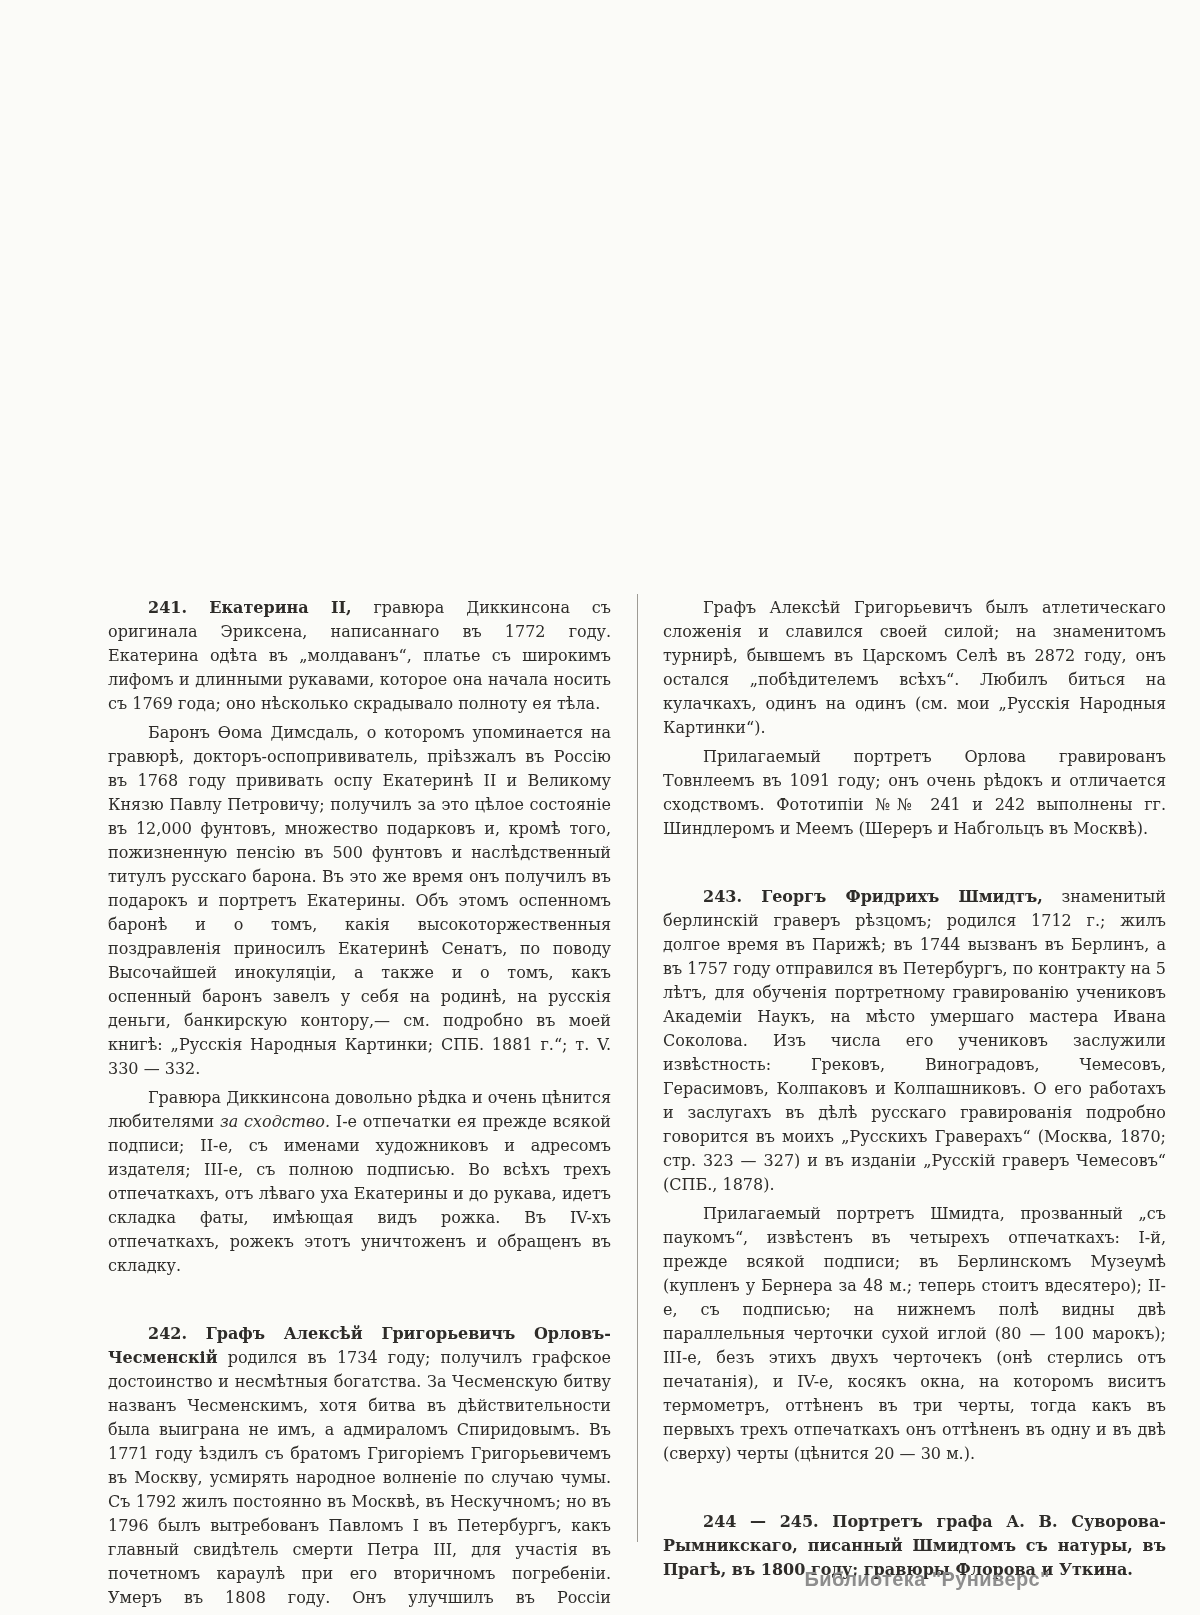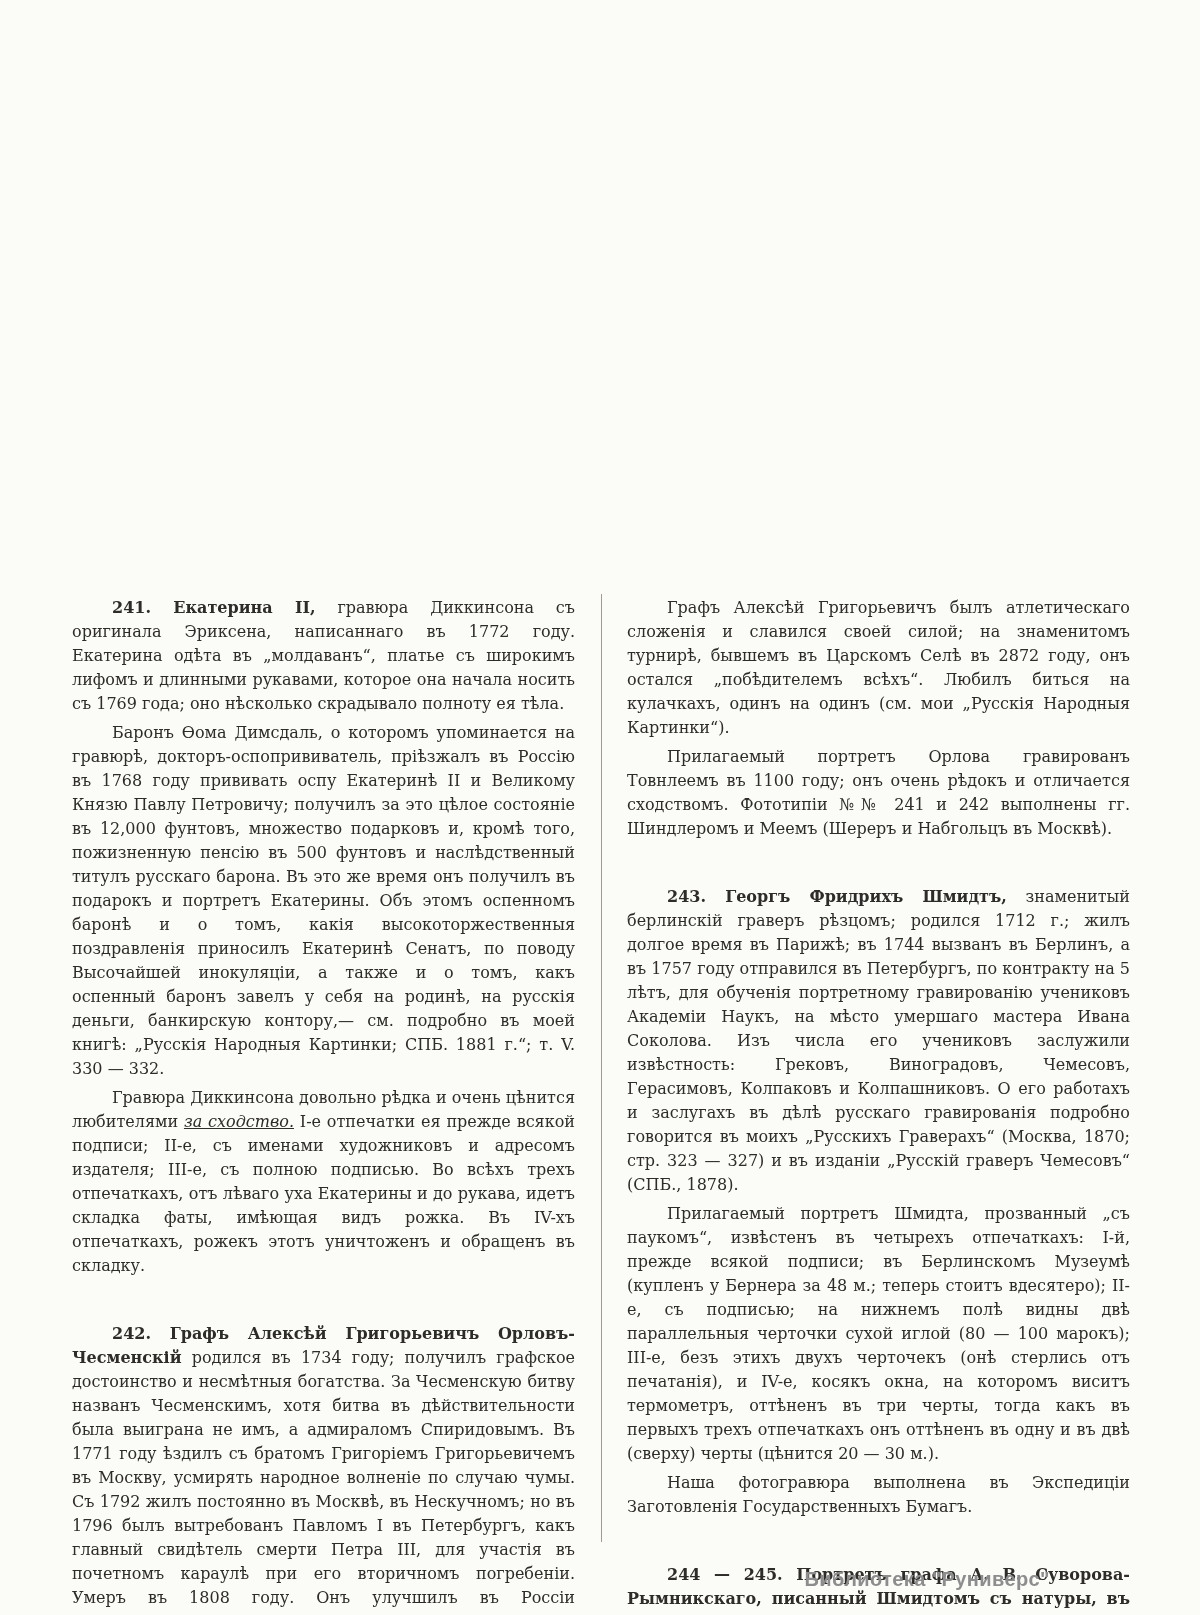--- a/index.html
+++ b/index.html
@@ -8,20 +8,21 @@
     height: 1615px;
     background: #fbfbf8;
     color: #2e2c29;
     font-family: "DejaVu Serif", serif;
     position: relative;
     overflow: hidden;
   }
   .page {
     position: absolute;
     inset: 0;
+    margin-left: 36px;
   }
   .content {
     position: absolute;
     top: 596px;
     left: 72px;
     width: 1058px;
     display: flex;
     gap: 52px;
   }
   .column {
@@ -31,21 +32,21 @@
     text-align: justify;
   }
   .para {
     text-indent: 40px;
     margin-bottom: 5px;
   }
   .para.section {
     margin-top: 44px;
   }
   .bold { font-weight: 700; }
-  .italic { font-style: italic; text-decoration: underline; }
+  .italic { font-style: italic; }
   .normal { font-weight: 400; }
   .divider {
     position: absolute;
     left: 601px;
     top: 594px;
     width: 1px;
     height: 948px;
     background: #9e9b95;
   }
   .watermark {
@@ -66,21 +67,20 @@
   <div class="divider"></div>
   <div class="content">
     <div class="column">
         <p class="para"><span class="bold">241. Екатерина II,</span><span class="normal"> гравюра Диккинсона съ оригинала Эриксена, написаннаго въ 1772 году. Екатерина одѣта въ „молдаванъ“, платье съ широкимъ лифомъ и длинными рукавами, которое она начала носить съ 1769 года; оно нѣсколько скрадывало полноту ея тѣла.</span></p>
         <p class="para"><span class="normal">Баронъ Ѳома Димсдаль, о которомъ упоминается на гравюрѣ, докторъ-оспопрививатель, пріѣзжалъ въ Россію въ 1768 году прививать оспу Екатеринѣ II и Великому Князю Павлу Петровичу; получилъ за это цѣлое состояніе въ 12,000 фунтовъ, множество подарковъ и, кромѣ того, пожизненную пенсію въ 500 фунтовъ и наслѣдственный титулъ русскаго барона. Въ это же время онъ получилъ въ подарокъ и портретъ Екатерины. Объ этомъ оспенномъ баронѣ и о томъ, какія высокоторжественныя поздравленія приносилъ Екатеринѣ Сенатъ, по поводу Высочайшей инокуляціи, а также и о томъ, какъ оспенный баронъ завелъ у себя на родинѣ, на русскія деньги, банкирскую контору,— см. подробно въ моей книгѣ: „Русскія Народныя Картинки; СПБ. 1881 г.“; т. V. 330 — 332.</span></p>
         <p class="para"><span class="normal">Гравюра Диккинсона довольно рѣдка и очень цѣнится любителями </span><span class="italic">за сходство.</span><span class="normal"> I-е отпечатки ея прежде всякой подписи; II-е, съ именами художниковъ и адресомъ издателя; III-е, съ полною подписью. Во всѣхъ трехъ отпечаткахъ, отъ лѣваго уха Екатерины и до рукава, идетъ складка фаты, имѣющая видъ рожка. Въ IV-хъ отпечаткахъ, рожекъ этотъ уничтоженъ и обращенъ въ складку.</span></p>
         <p class="para section"><span class="bold">242. Графъ Алексѣй Григорьевичъ Орловъ-Чесменскій</span><span class="normal"> родился въ 1734 году; получилъ графское достоинство и несмѣтныя богатства. За Чесменскую битву названъ Чесменскимъ, хотя битва въ дѣйствительности была выиграна не имъ, а адмираломъ Спиридовымъ. Въ 1771 году ѣздилъ съ братомъ Григоріемъ Григорьевичемъ въ Москву, усмирять народное волненіе по случаю чумы. Съ 1792 жилъ постоянно въ Москвѣ, въ Нескучномъ; но въ 1796 былъ вытребованъ Павломъ I въ Петербургъ, какъ главный свидѣтель смерти Петра III, для участія въ почетномъ караулѣ при его вторичномъ погребеніи. Умеръ въ 1808 году. Онъ улучшилъ въ Россіи коннозаводство и завелъ прозванныхъ его именемъ „Орловскихъ рысаковъ“.</span></p>
       </div>
     <div class="column">
         <p class="para"><span class="normal">Графъ Алексѣй Григорьевичъ былъ атлетическаго сложенія и славился своей силой; на знаменитомъ турнирѣ, бывшемъ въ Царскомъ Селѣ въ 2872 году, онъ остался „побѣдителемъ всѣхъ“. Любилъ биться на кулачкахъ, одинъ на одинъ (см. мои „Русскія Народныя Картинки“).</span></p>
-        <p class="para"><span class="normal">Прилагаемый портретъ Орлова гравированъ Товнлеемъ въ 1100 году; онъ очень рѣдокъ и отличается сходствомъ. Фототипіи №№ 241 и 242 выполнены гг. Шиндлеромъ и Меемъ (Шереръ и Набгольцъ въ Москвѣ).</span></p>
+        <p class="para"><span class="normal">Прилагаемый портретъ Орлова гравированъ Товнлеемъ въ 1091 году; онъ очень рѣдокъ и отличается сходствомъ. Фототипіи №№ 241 и 242 выполнены гг. Шиндлеромъ и Меемъ (Шереръ и Набгольцъ въ Москвѣ).</span></p>
         <p class="para section"><span class="bold">243. Георгъ Фридрихъ Шмидтъ,</span><span class="normal"> знаменитый берлинскій граверъ рѣзцомъ; родился 1712 г.; жилъ долгое время въ Парижѣ; въ 1744 вызванъ въ Берлинъ, а въ 1757 году отправился въ Петербургъ, по контракту на 5 лѣтъ, для обученія портретному гравированію учениковъ Академіи Наукъ, на мѣсто умершаго мастера Ивана Соколова. Изъ числа его учениковъ заслужили извѣстность: Грековъ, Виноградовъ, Чемесовъ, Герасимовъ, Колпаковъ и Колпашниковъ. О его работахъ и заслугахъ въ дѣлѣ русскаго гравированія подробно говорится въ моихъ „Русскихъ Граверахъ“ (Москва, 1870; стр. 323 — 327) и въ изданіи „Русскій граверъ Чемесовъ“ (СПБ., 1878).</span></p>
         <p class="para"><span class="normal">Прилагаемый портретъ Шмидта, прозванный „съ паукомъ“, извѣстенъ въ четырехъ отпечаткахъ: I-й, прежде всякой подписи; въ Берлинскомъ Музеумѣ (купленъ у Бернера за 48 м.; теперь стоитъ вдесятеро); II-е, съ подписью; на нижнемъ полѣ видны двѣ параллельныя черточки сухой иглой (80 — 100 марокъ); III-е, безъ этихъ двухъ черточекъ (онѣ стерлись отъ печатанія), и IV-е, косякъ окна, на которомъ виситъ термометръ, оттѣненъ въ три черты, тогда какъ въ первыхъ трехъ отпечаткахъ онъ оттѣненъ въ одну и въ двѣ (сверху) черты (цѣнится 20 — 30 м.).</span></p>
-        <p class="para"><span class="normal">Наша фотогравюра выполнена въ Экспедиціи Заготовленія Государственныхъ Бумагъ.</span></p>
         <p class="para section"><span class="bold">244 — 245. Портретъ графа А. В. Суворова-Рымникскаго, писанный Шмидтомъ съ натуры, въ Прагѣ, въ 1800 году; гравюры Флорова и Уткина.</span></p>
       </div>
   </div>
   <div class="watermark">Библиотека "Руниверс"</div>
 </div>
 
 </body></html>

